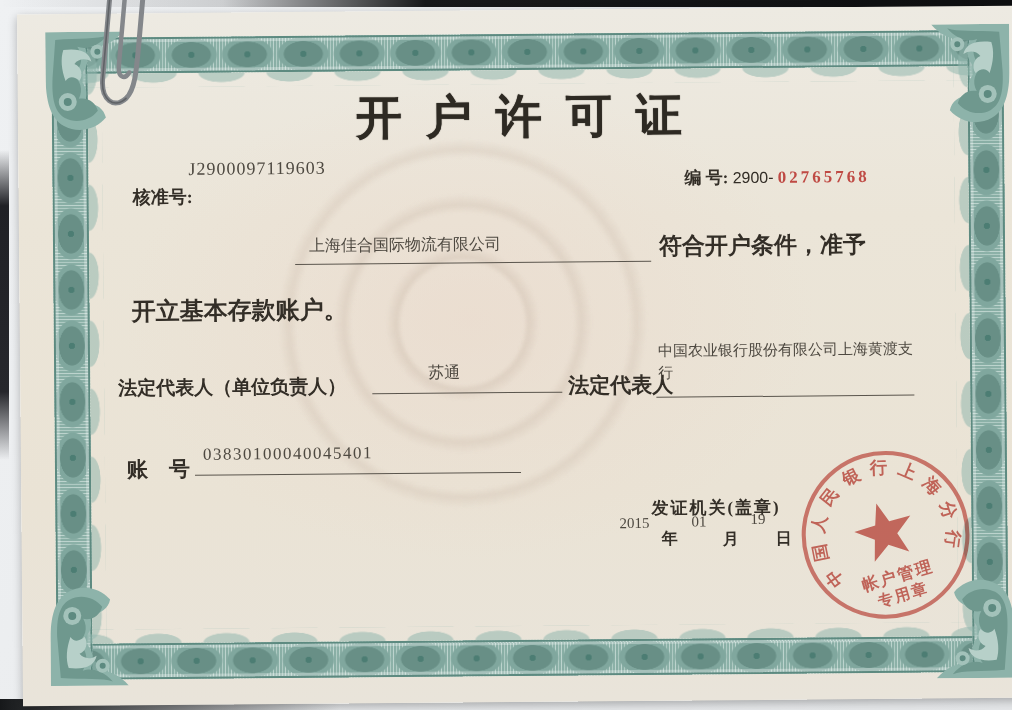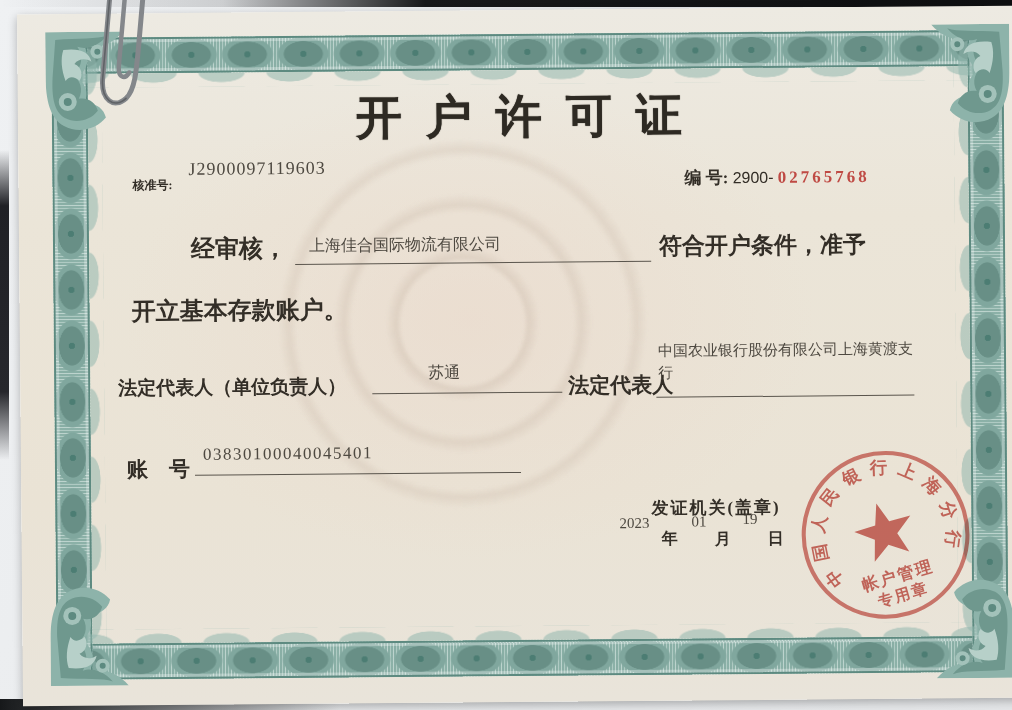--- a/index.html
+++ b/index.html
@@ -154,53 +154,52 @@
           <circle cx="22" cy="70" r="9" fill="#a3c2ba"></circle>
             <circle cx="22" cy="70" r="4" fill="#5d8a80"></circle>
           <circle cx="52" cy="20" r="7" fill="#a3c2ba"></circle>
             <circle cx="52" cy="20" r="3" fill="#5d8a80"></circle>
         </svg>
       </div>
     </div>
 
     <div class="t title" style="left:296px;top:76px;width:434px;">开户许可证</div>
 
-    <div class="t bold" style="left:114px;top:164px;font-size:12px;">核准号:</div>
+    <div class="t bold" style="left:114px;top:172px;font-size:18px;">核准号:</div>
     <div class="t val" style="left:170px;top:146px;font-size:18px;letter-spacing:1px;">J2900097119603</div>
 
     <div class="t" style="left:666px;top:158px;font-size:17px;">
       <span class="bold">编 号:</span>
       <span style="font-family:'Liberation Sans','DejaVu Sans',sans-serif;font-size:16px;">2900-</span>
       <span class="red serialnum" style="font-size:17px;">02765768</span>
     </div>
 
-    <div class="t bold" style="left:172px;top:220px;font-size:24px;">经审核，</div>
     <div class="t val" style="left:278px;top:224px;width:354px;font-size:16px;text-align:left;padding-left:12px;">上海佳合国际物流有限公司</div>
     <div class="ul" style="left:276px;top:252px;width:356px;"></div>
     <div class="t bold" style="left:640px;top:222px;font-size:23px;">符合开户条件，准予</div>
 
     <div class="t bold" style="left:112px;top:282px;font-size:24px;">开立基本存款账户。</div>
 
     <div class="t bold" style="left:98px;top:362px;font-size:19px;">法定代表人（单位负责人）</div>
     <div class="t val" style="left:360px;top:352px;font-size:16px;margin-left:48px;">苏通</div>
     <div class="ul" style="left:352px;top:382px;width:190px;"></div>
 
     <div class="t bold" style="left:548px;top:362px;font-size:21px;">法定代表人</div>
     <div class="t val bankname" style="left:638px;top:332px;font-size:15px;">中国农业银行股份有限公司上海黄渡支行</div>
     <div class="ul" style="left:636px;top:388px;width:258px;"></div>
 
     <div class="t bold" style="left:106px;top:442px;font-size:21px;">账　号</div>
     <div class="t val" style="left:182px;top:432px;font-size:17px;letter-spacing:1.5px;">03830100040045401</div>
     <div class="ul" style="left:174px;top:462px;width:326px;"></div>
 
     <div class="t bold" style="left:630px;top:488px;font-size:17px;letter-spacing:2px;">发证机关(盖章)</div>
     <div class="t daterow" style="left:598px;top:506px;font-size:15px;">
-      <span class="val" style="margin-top:0;">2023</span>
+      <span class="val" style="margin-top:0;">2015</span>
       <span class="bold" style="font-size:16px;margin:14px 0 0 12px;">年</span>
-      <span class="val" style="margin:-1px 0 0 14px;text-align:right;">01</span>
+      <span class="val" style="margin:-1px 8px 0 14px;text-align:right;">01</span>
       <span class="bold" style="font-size:16px;margin:15px 0 0 8px;">月</span>
       <span class="val" style="margin:-3px 0 0 12px;">19</span>
       <span class="bold" style="font-size:16px;margin:15px 0 0 10px;">日</span>
     </div>
 
     <div class="seal">
       <svg width="176" height="176" viewBox="0 0 172 172">
         <circle cx="86" cy="86" r="80" fill="none" stroke="#cc554d" stroke-width="4" opacity="0.8"></circle>
         <path id="sealArc" d="M 36.9,120.4 A 60,60 0 1 1 135.1,120.4" fill="none"></path>
         <text font-size="17" letter-spacing="9" fill="#c8524a" opacity="0.9" font-weight="bold" font-family="'Liberation Serif','DejaVu Serif',serif">

